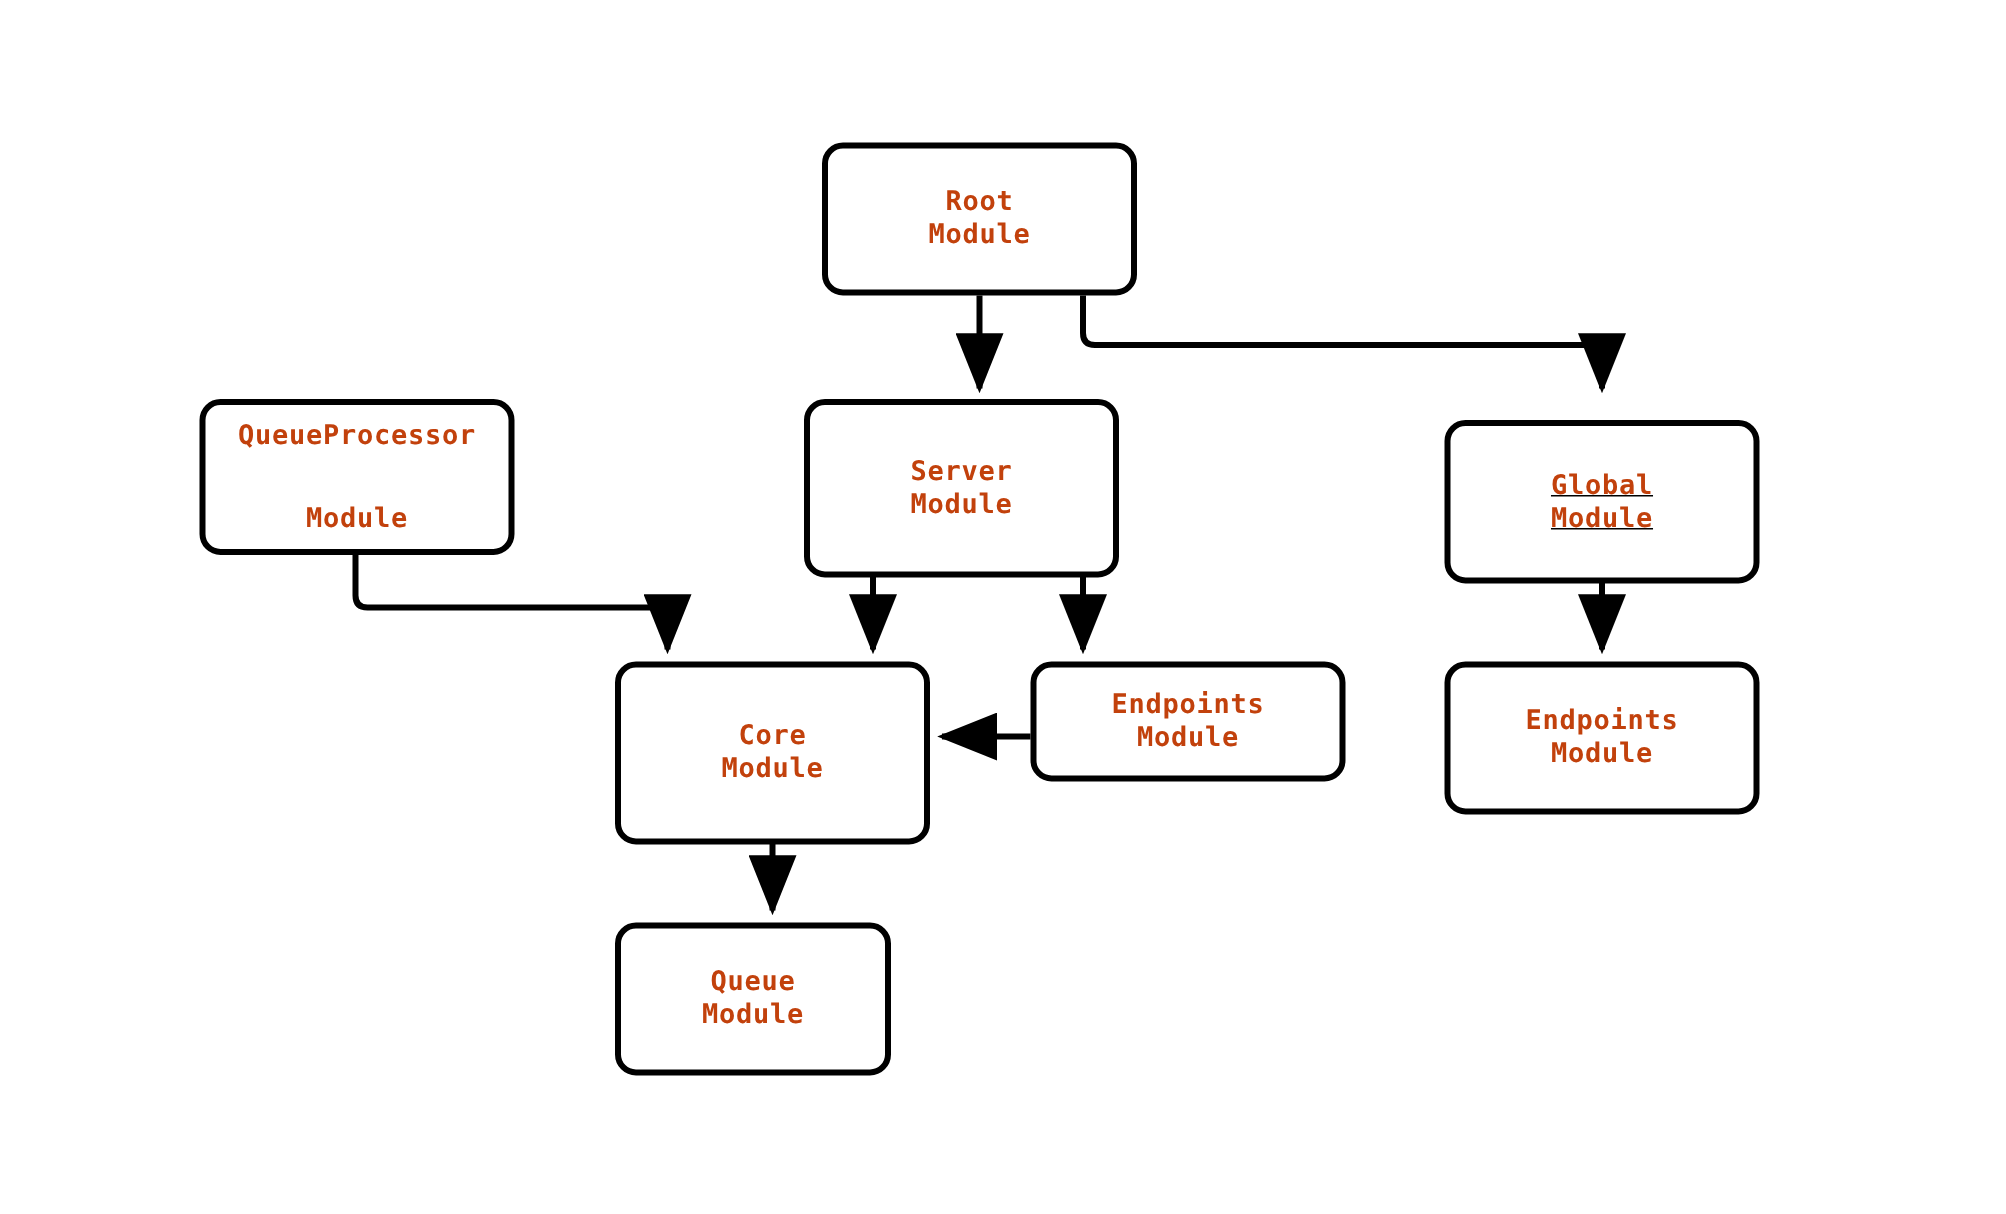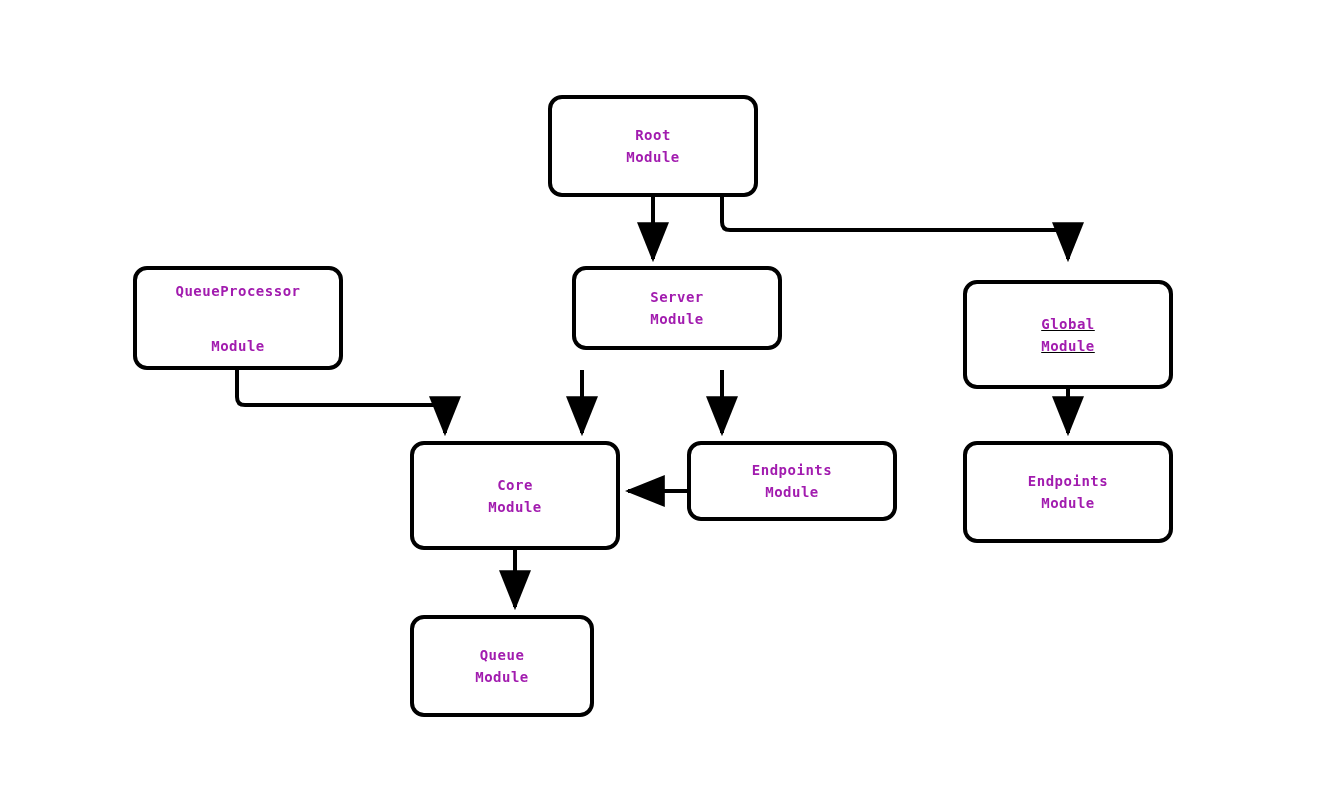--- a/index.html
+++ b/index.html
@@ -31,24 +31,24 @@
     border-radius: 14px;
     display: flex;
     flex-direction: column;
     align-items: center;
     justify-content: center;
     text-align: center;
     z-index: 2;
   }
   .node-label {
     font-family: "DejaVu Sans Mono", "Liberation Mono", monospace;
-    font-size: 14px;
+    font-size: 18px;
     font-weight: 700;
     line-height: 22px;
-    color: #a21caf;
+    color: #c2410c;
     letter-spacing: 0.5px;
     white-space: pre;
   }
 </style>
 </head>
 <body>
 
 <div id="diagram-root">
 
   <svg id="edge-layer" viewBox="0 0 1337 809" width="1337" height="809" xmlns="http://www.w3.org/2000/svg">
@@ -78,31 +78,31 @@
   <div class="node" style="left: 548px; top: 95px; width: 210px; height: 102px;">
     <span class="node-label">Root</span>
     <span class="node-label">Module</span>
   </div>
 
   <div class="node" style="left: 133px; top: 266px; width: 210px; height: 104px; gap: 33px;">
     <span class="node-label">QueueProcessor</span>
     <span class="node-label">Module</span>
   </div>
 
-  <div class="node" style="left: 572px; top: 266px; width: 210px; height: 84px;">
+  <div class="node" style="left: 536px; top: 266px; width: 210px; height: 119px;">
     <span class="node-label">Server</span>
     <span class="node-label">Module</span>
   </div>
 
   <div class="node" style="left: 963px; top: 280px; width: 210px; height: 109px; text-decoration: underline;">
     <span class="node-label">Global</span>
     <span class="node-label">Module</span>
   </div>
 
-  <div class="node" style="left: 410px; top: 441px; width: 210px; height: 109px;">
+  <div class="node" style="left: 410px; top: 441px; width: 210px; height: 122px;">
     <span class="node-label">Core</span>
     <span class="node-label">Module</span>
   </div>
 
   <div class="node" style="left: 687px; top: 441px; width: 210px; height: 80px;">
     <span class="node-label">Endpoints</span>
     <span class="node-label">Module</span>
   </div>
 
   <div class="node" style="left: 963px; top: 441px; width: 210px; height: 102px;">

